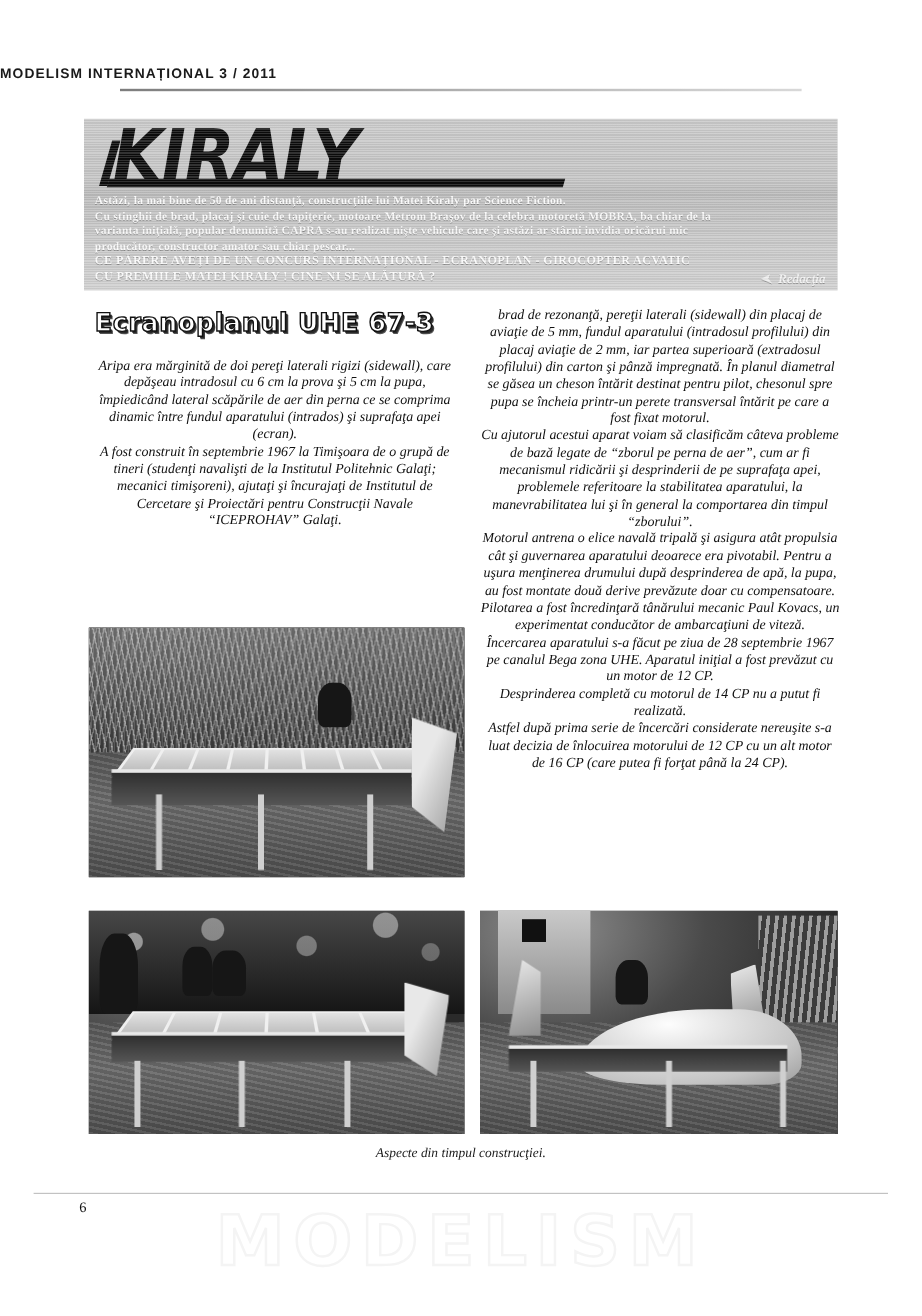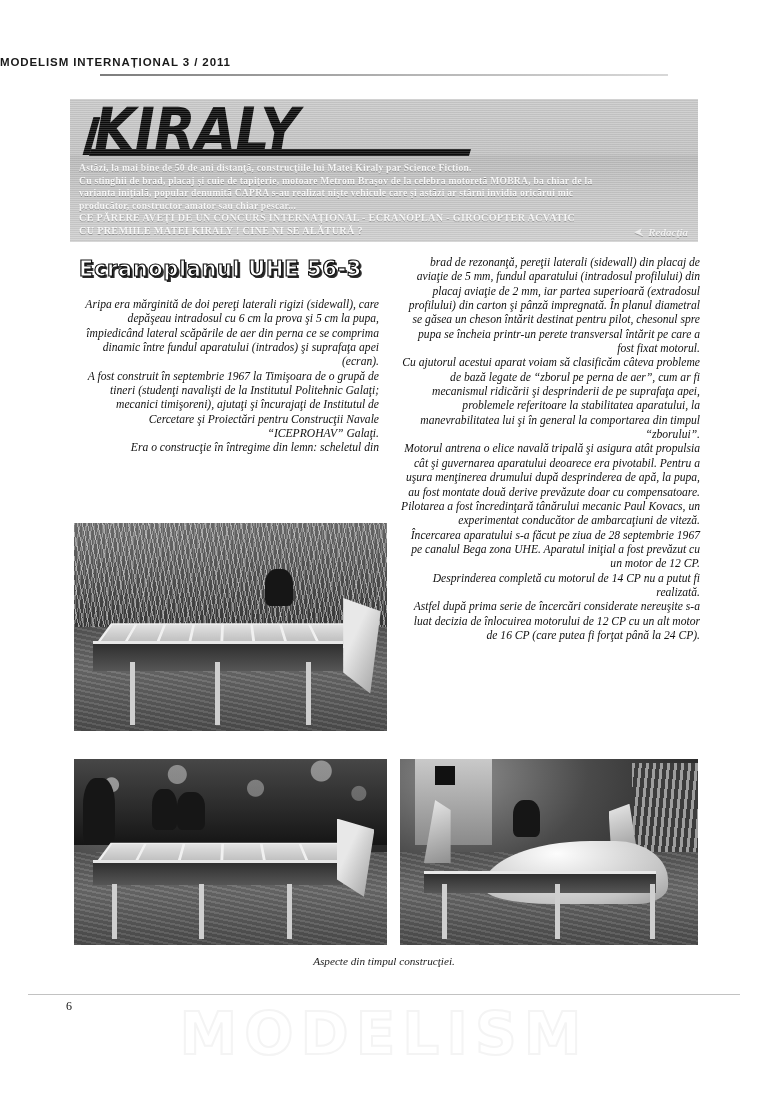--- a/index.html
+++ b/index.html
@@ -158,21 +158,21 @@
   }
 
   
   .col {
     position: absolute;
     font-family: "Liberation Serif", serif;
     font-style: italic;
     font-size: 11.6px;
     line-height: 14.35px;
     color: #111;
-    text-align: right;
+    text-align: center;
   }
   .col p { margin: 0; }
   .col-left  { left: 79px;  top: 298px; width: 300px; }
   .col-right { left: 400px; top: 256px; width: 300px; }
 
   
   .photo {
     position: absolute;
     overflow: hidden;
     background: #2b2b2b;
@@ -359,26 +359,25 @@
     <p>producător, constructor amator sau chiar pescar...</p>
     <p class="caps">CE PĂRERE AVEŢI DE UN CONCURS INTERNAŢIONAL - ECRANOPLAN - GIROCOPTER ACVATIC</p>
     <p class="caps">CU PREMIILE MATEI KIRALY !  CINE NI SE ALĂTURĂ  ?</p>
   </div>
 
   <div class="redactia">
     <span class="redactia-glyph">➤</span><span>Redacţia</span>
   </div>
 </div>
 
-<div class="art-title">Ecranoplanul UHE 56-3</div>
+<div class="art-title">Ecranoplanul UHE 67-3</div>
 
 <div class="col col-left">
   <p>Aripa era mărginită de doi pereţi laterali rigizi (sidewall), care depăşeau intradosul cu 6 cm la prova şi 5 cm la pupa, împiedicând lateral scăpările de aer din perna ce se comprima dinamic între fundul aparatului (intrados) şi suprafaţa apei (ecran).</p>
   <p>A fost construit în septembrie 1967 la Timişoara de o grupă de tineri (studenţi navalişti de la Institutul Politehnic Galaţi; mecanici timişoreni), ajutaţi şi încurajaţi de Institutul de Cercetare şi Proiectări pentru Construcţii Navale “ICEPROHAV” Galaţi.</p>
-  <p>Era o construcţie în întregime din lemn: scheletul din</p>
 </div>
 
 <div class="col col-right">
   <p>brad de rezonanţă, pereţii laterali (sidewall) din placaj de aviaţie de 5 mm, fundul aparatului (intradosul profilului) din placaj aviaţie de 2 mm, iar partea superioară (extradosul profilului) din carton şi pânză impregnată. În planul diametral se găsea un cheson întărit destinat pentru pilot, chesonul spre pupa se încheia printr-un perete transversal întărit pe care a fost fixat motorul.</p>
   <p>Cu ajutorul acestui aparat voiam să clasificăm câteva probleme de bază legate de “zborul pe perna de aer”, cum ar fi mecanismul ridicării şi desprinderii de pe suprafaţa apei, problemele referitoare la stabilitatea aparatului, la manevrabilitatea lui şi în general la comportarea din timpul “zborului”.</p>
   <p>Motorul antrena o elice navală tripală şi asigura atât propulsia cât şi guvernarea aparatului deoarece era pivotabil. Pentru a uşura menţinerea drumului după desprinderea de apă, la pupa, au fost montate două derive prevăzute doar cu compensatoare.</p>
   <p>Pilotarea a fost încredinţară tânărului mecanic Paul Kovacs, un experimentat conducător de ambarcaţiuni de viteză.</p>
   <p>Încercarea aparatului s-a făcut pe ziua de 28 septembrie 1967 pe canalul Bega zona UHE. Aparatul iniţial a fost prevăzut cu un motor de 12 CP.</p>
   <p>Desprinderea completă cu motorul de 14 CP nu a putut fi realizată.</p>
   <p>Astfel după prima serie de încercări considerate nereuşite s-a luat decizia de înlocuirea motorului de 12 CP cu un alt motor de 16 CP (care putea fi forţat până la 24 CP).</p>

